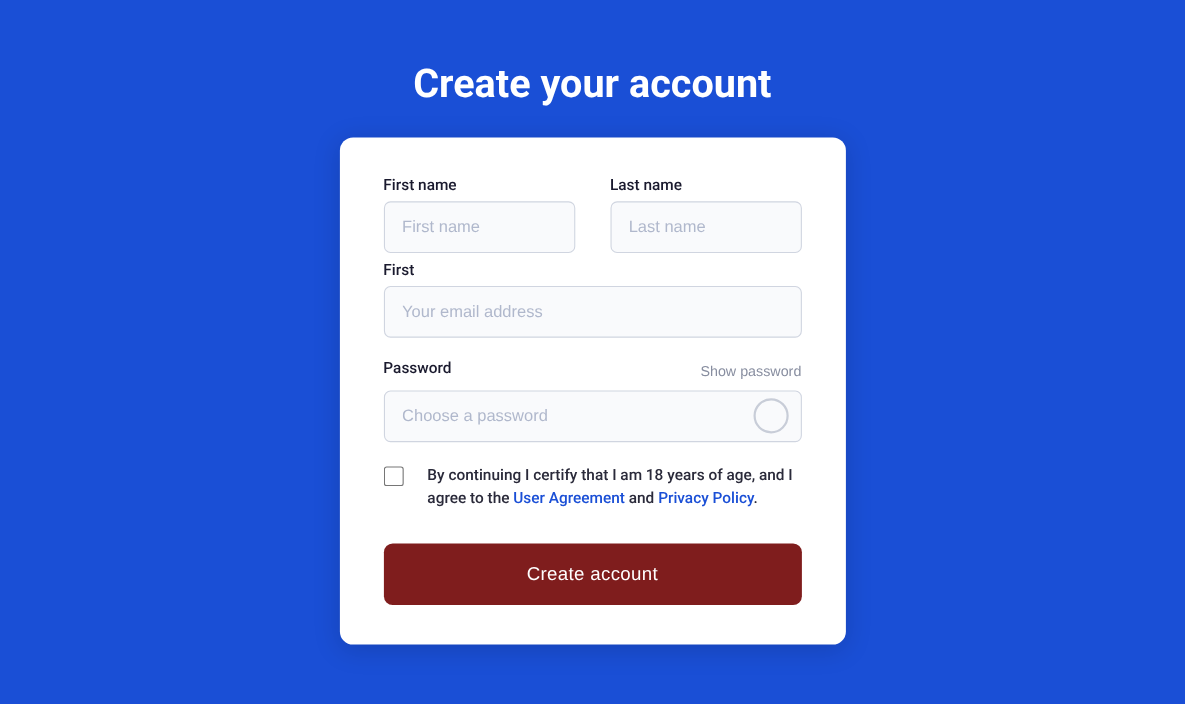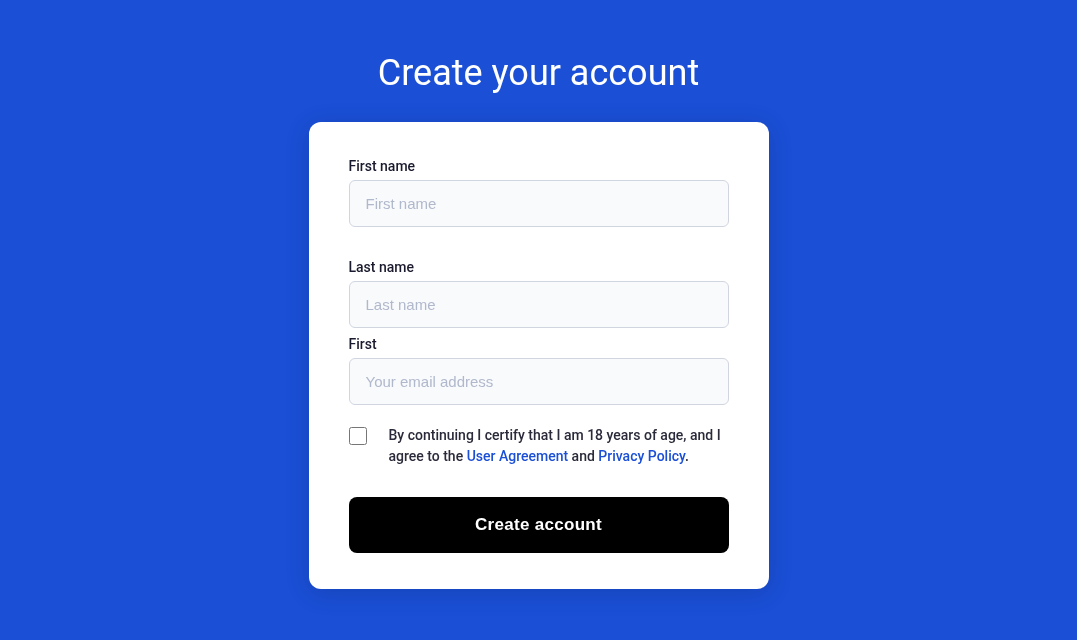--- a/index.html
+++ b/index.html
@@ -16,38 +16,37 @@
       flex-direction: column;
       align-items: center;
       justify-content: center;
       font-family: -apple-system, BlinkMacSystemFont, 'Segoe UI', Roboto, sans-serif;
       overflow: hidden;
     }
 
     .page-title {
       color: #ffffff;
       font-size: 36px;
-      font-weight: 400;
+      font-weight: 700;
       margin-bottom: 28px;
       text-align: center;
     }
 
     .card {
       background: #ffffff;
       border-radius: 12px;
       padding: 36px 40px 36px 40px;
       width: 460px;
       box-shadow: 0 4px 24px rgba(0,0,0,0.15);
     }
 
     .name-row {
       display: flex;
       gap: 32px;
       margin-bottom: 8px;
-      flex-direction: column;
     }
 
     .field-group {
       display: flex;
       flex-direction: column;
       flex: 1;
     }
 
     .field-group.full {
       flex: none;
@@ -150,24 +149,24 @@
 
     .certify-link {
       color: #1a4fd6;
       text-decoration: none;
       font-weight: 500;
     }
 
     .create-account-btn {
       width: 100%;
       padding: 18px;
-      background-color: #000000;
+      background-color: #7f1d1d;
       color: #ffffff;
       font-size: 17px;
-      font-weight: 700;
+      font-weight: 400;
       border: none;
       border-radius: 8px;
       cursor: pointer;
       letter-spacing: 0.3px;
       transition: background-color 0.2s;
     }
   </style>
 </head>
 <body>
 
@@ -184,20 +183,31 @@
       <label for="last-name">Last name</label>
       <input type="text" id="last-name" placeholder="Last name" style="">
     </div>
   </div>
 
   <div class="field-group full">
     <label for="email">First</label>
     <input type="email" id="email" placeholder="Your email address" style="">
   </div>
 
+  <div class="field-group full">
+    <div class="password-row-header">
+      <label for="password">Password</label>
+      <button class="show-password-btn">Show password</button>
+    </div>
+    <div class="password-input-wrapper">
+      <input type="password" id="password" placeholder="Choose a password" style="">
+      <button class="password-eye-btn" aria-label="Toggle password visibility">
+      </button>
+    </div>
+  </div>
 
   <div class="certify-row">
     <input type="checkbox" class="certify-checkbox" id="certify" style="">
     <label class="certify-text" for="certify">
       <span>By continuing I certify that I am 18 years of age, and I agree to the </span><a href="#" class="certify-link">User Agreement</a><span> and </span><a href="#" class="certify-link">Privacy Policy</a><span>.</span>
     </label>
   </div>
 
   <button class="create-account-btn">Create account</button>
 

